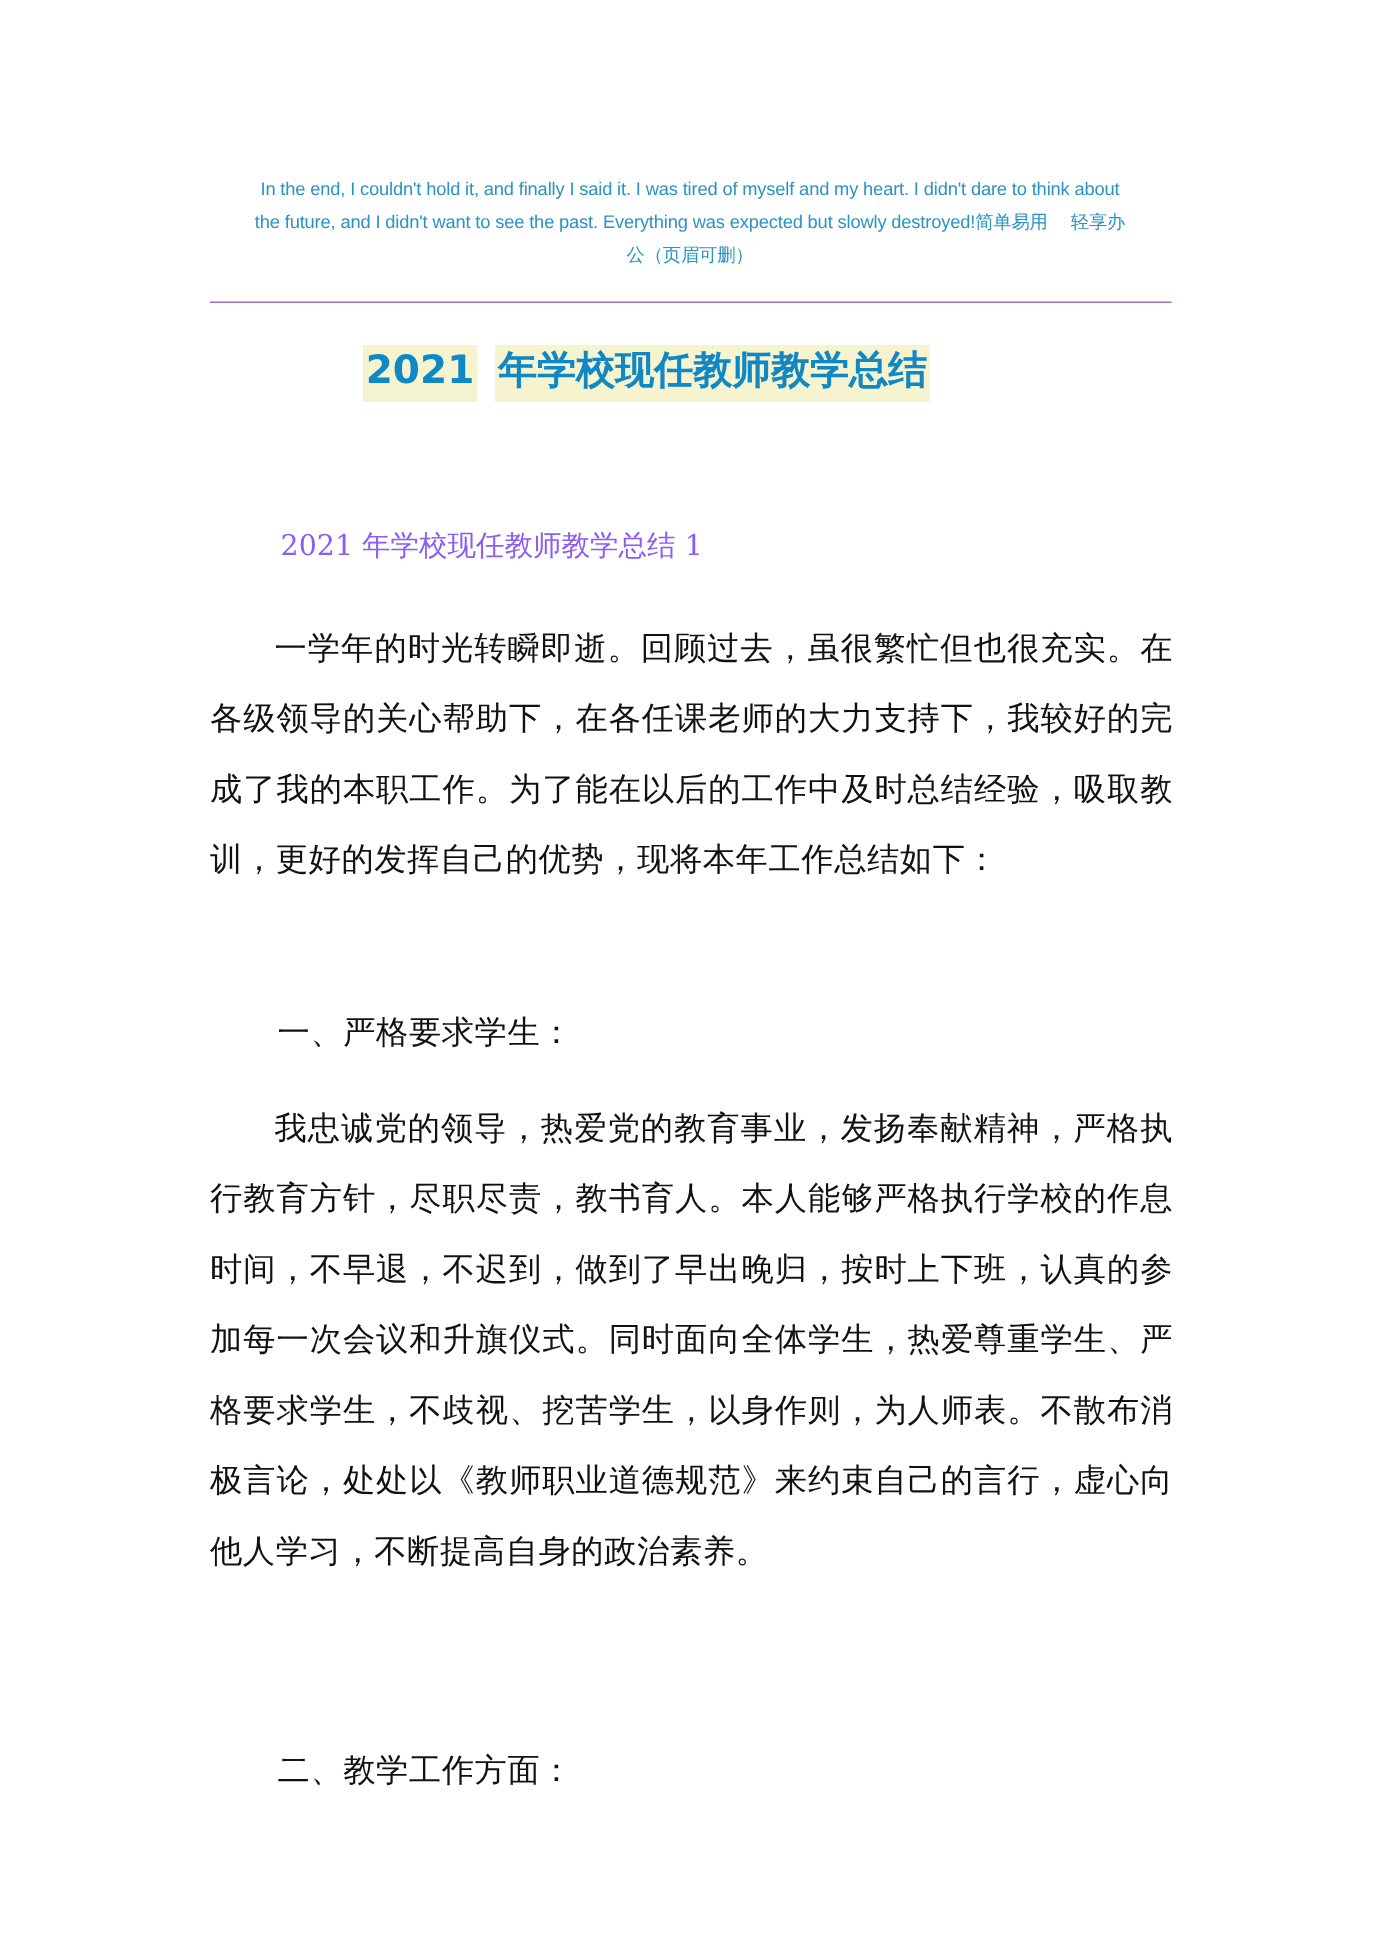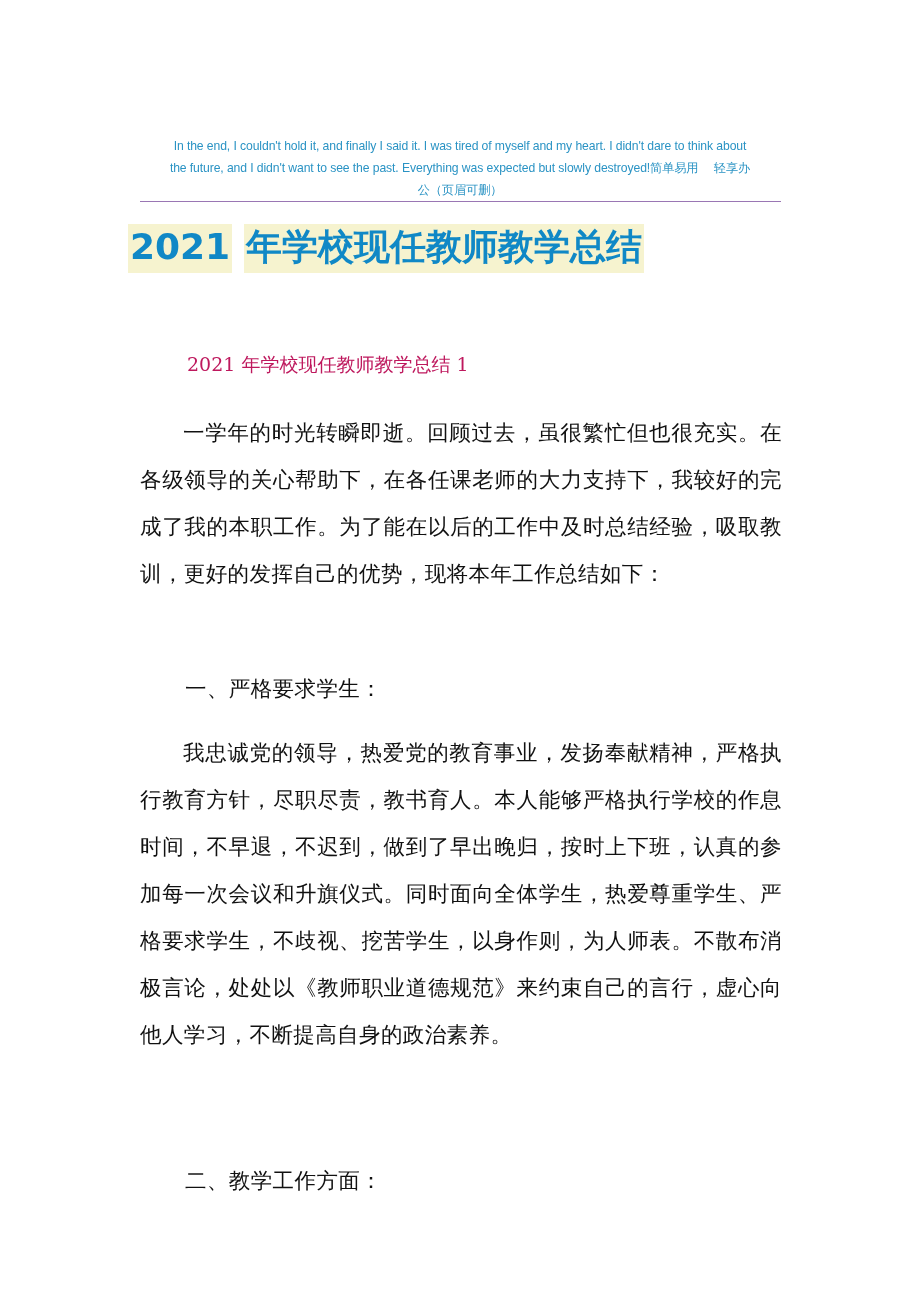--- a/index.html
+++ b/index.html
@@ -24,58 +24,58 @@
     position: absolute;
     left: 140px;
     top: 115px;
     width: 640px;
     text-align: center;
     color: #2a93c4;
     font-family: "Liberation Sans", "DejaVu Sans", sans-serif;
     font-size: 12.2px;
     line-height: 22px;
     letter-spacing: -0.1px;
-    margin-top: 20px;
   }
   .header-rule {
     position: absolute;
     left: 140px;
     top: 201px;
     width: 641px;
     height: 0;
     border-top: 1.5px solid #9a76b4;
   }
   .title {
     position: absolute;
     left: 0;
     top: 222px;
     width: 772px;
     text-align: center;
     font-family: "DejaVu Sans", "Liberation Sans", sans-serif;
     font-weight: bold;
-    font-size: 36px;
+    font-size: 26px;
     line-height: 50px;
     color: #1088c6;
+    padding-left: 45px;
   }
   .title .hl {
     background: #f6f3cf;
     padding: 2px 2px 6px 2px;
   }
   .title .gap {
     display: inline-block;
     width: 12px;
   }
   .subtitle {
     position: absolute;
     left: 187px;
     top: 349px;
     font-family: "DejaVu Serif", "Liberation Serif", serif;
     font-size: 19px;
     line-height: 30px;
-    color: #be185d;
+    color: #8b5cf6;
   }
   .body-block {
     position: absolute;
     left: 140px;
     width: 642px;
     font-family: "DejaVu Serif", "Liberation Serif", serif;
     font-size: 21.5px;
     line-height: 47px;
     color: #111111;
     letter-spacing: 0.4px;

